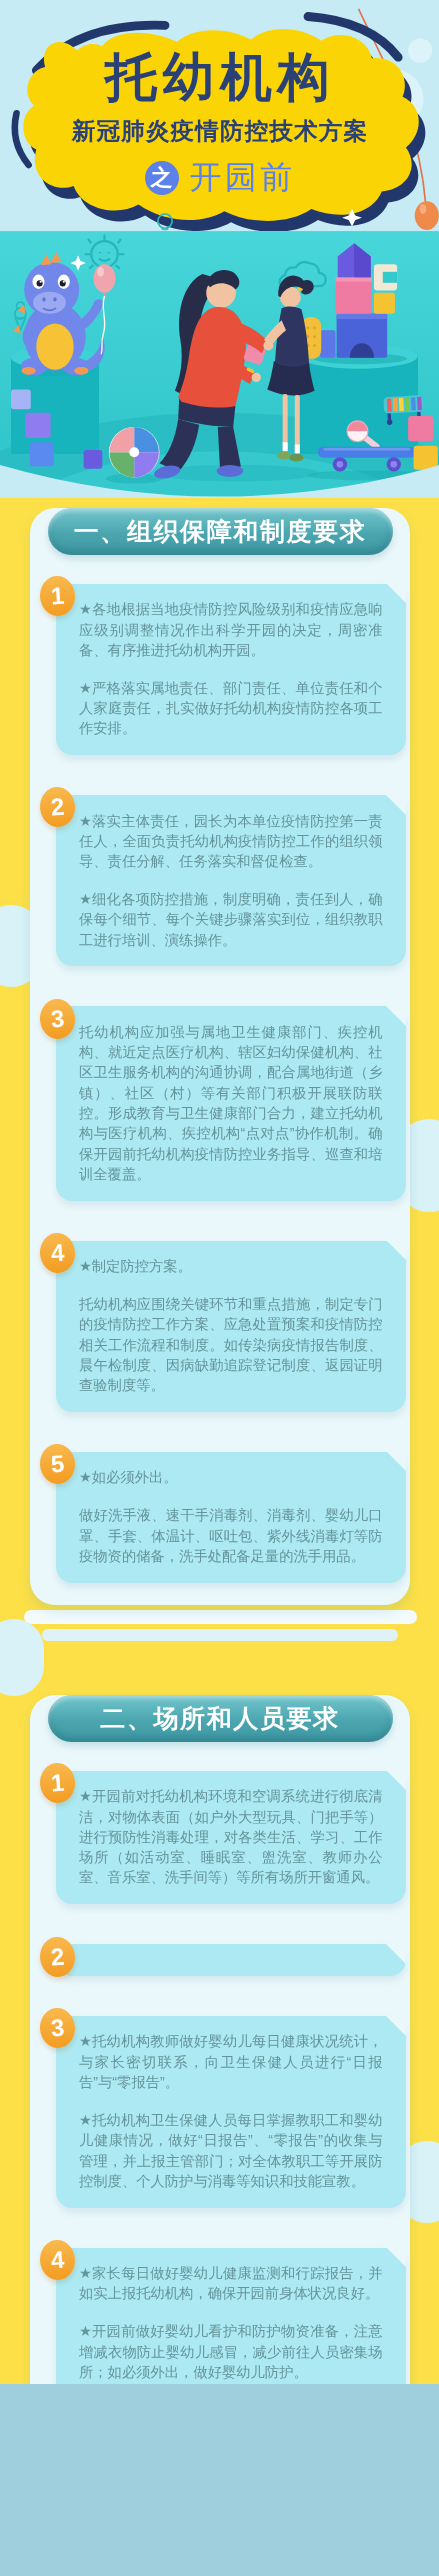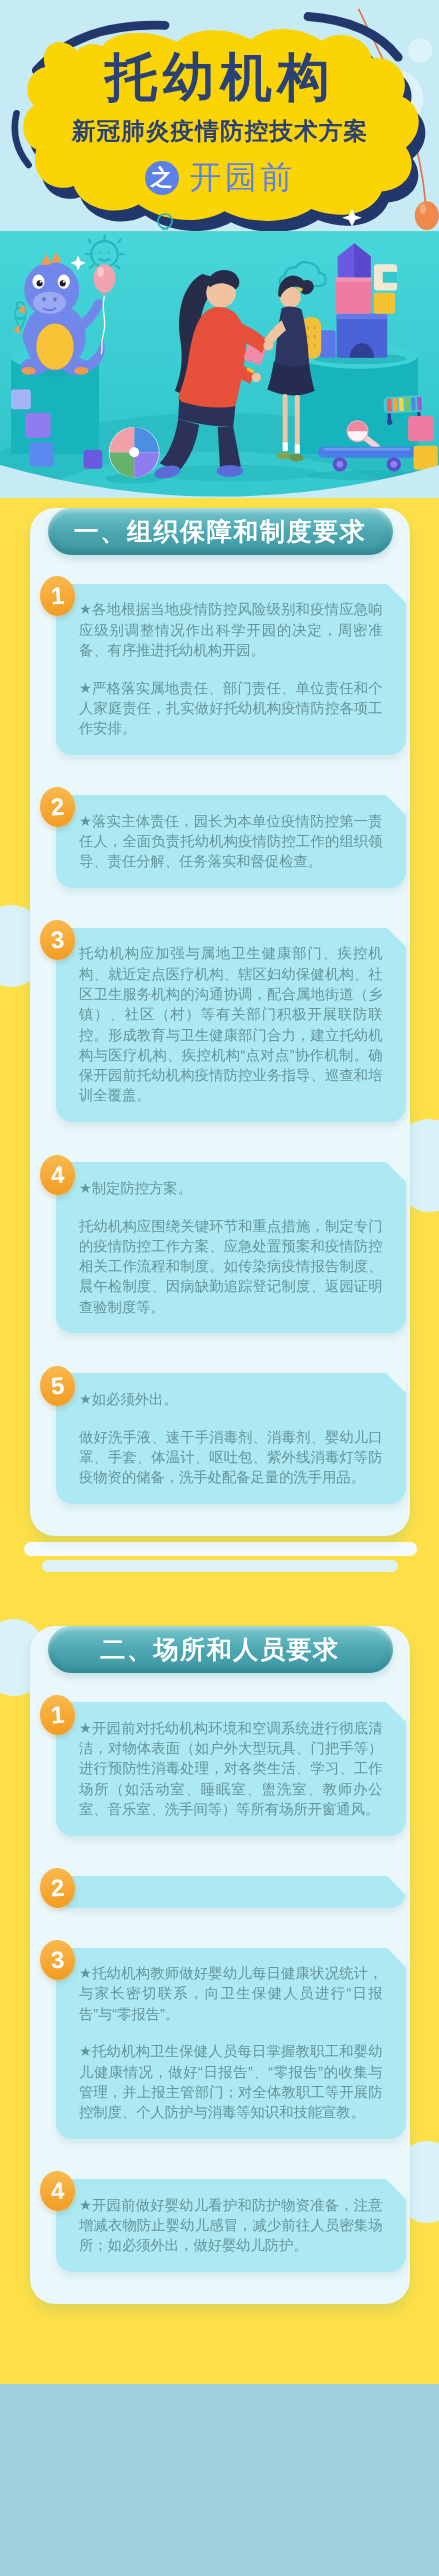--- a/index.html
+++ b/index.html
@@ -18,21 +18,21 @@
   .zhi-circle{width:34px;height:34px;border-radius:50%;background:#5c81e8;color:#fff;
     font-size:22px;font-weight:bold;display:flex;align-items:center;justify-content:center;}
   .stage-text{font-size:32px;font-weight:normal;color:#5c81e8;letter-spacing:3.3px;}
   
   .illustration{position:relative;width:440px;height:267px;}
   
   .content{position:relative;padding-top:11px;}
   .bg-blob{position:absolute;background:#d8f2f8;border-radius:44px;z-index:0;}
   .section-panel{
     position:relative;z-index:1;margin:0 30px;background:#ebf8fb;border-radius:25px;
-    padding-bottom:32px;box-shadow:0 6.6px 12px rgba(60,140,160,.16);
+    padding-bottom:22px;box-shadow:0 6.6px 12px rgba(60,140,160,.16);
   }
   .panel--two{margin-top:78px;}
   .pill{
     position:relative;width:345px;height:47px;margin:0 auto;border-radius:24px;
     background:linear-gradient(180deg,#74c6cd 0%,#4aa5af 55%,#3f9aa5 100%);
     box-shadow:inset 0 3.3px 4.4px rgba(255,255,255,.4),inset 0 -5px 7.7px rgba(10,80,90,.25),0 4.4px 7.7px rgba(50,130,150,.2);
     display:flex;align-items:center;justify-content:center;
     color:#fff;font-size:25px;font-weight:bold;letter-spacing:1.6px;
   }
   .pill--one{margin-top:-1.1px;}
@@ -280,20 +280,21 @@
 
       <div class="card card--first">
         <div class="badge">1</div>
         <p class="para">★各地根据当地疫情防控风险级别和疫情应急响应级别调整情况作出科学开园的决定，周密准备、有序推进托幼机构开园。</p>
         <p class="para">★严格落实属地责任、部门责任、单位责任和个人家庭责任，扎实做好托幼机构疫情防控各项工作安排。</p>
       </div>
 
       <div class="card">
         <div class="badge">2</div>
         <p class="para">★落实主体责任，园长为本单位疫情防控第一责任人，全面负责托幼机构疫情防控工作的组织领导、责任分解、任务落实和督促检查。</p>
+        <p class="para">★细化各项防控措施，制度明确，责任到人，确保每个细节、每个关键步骤落实到位，组织教职工进行培训、演练操作。</p>
       </div>
 
       <div class="card">
         <div class="badge">3</div>
         <p class="para">托幼机构应加强与属地卫生健康部门、疾控机构、就近定点医疗机构、辖区妇幼保健机构、社区卫生服务机构的沟通协调，配合属地街道（乡镇）、社区（村）等有关部门积极开展联防联控。形成教育与卫生健康部门合力，建立托幼机构与医疗机构、疾控机构“点对点”协作机制。确保开园前托幼机构疫情防控业务指导、巡查和培训全覆盖。</p>
       </div>
 
       <div class="card">
         <div class="badge">4</div>
         <p class="para">★制定防控方案。</p>
@@ -322,20 +323,21 @@
       </div>
 
       <div class="card">
         <div class="badge">3</div>
         <p class="para">★托幼机构教师做好婴幼儿每日健康状况统计，与家长密切联系，向卫生保健人员进行“日报告”与“零报告”。</p>
         <p class="para">★托幼机构卫生保健人员每日掌握教职工和婴幼儿健康情况，做好“日报告”、“零报告”的收集与管理，并上报主管部门；对全体教职工等开展防控制度、个人防护与消毒等知识和技能宣教。</p>
       </div>
 
       <div class="card">
         <div class="badge">4</div>
+        <p class="para">★家长每日做好婴幼儿健康监测和行踪报告，并如实上报托幼机构，确保开园前身体状况良好。</p>
         <p class="para">★开园前做好婴幼儿看护和防护物资准备，注意增减衣物防止婴幼儿感冒，减少前往人员密集场所；如必须外出，做好婴幼儿防护。</p>
       </div>
     </div>
 
   </div>
 
 </div>
 
 
 </body></html>

